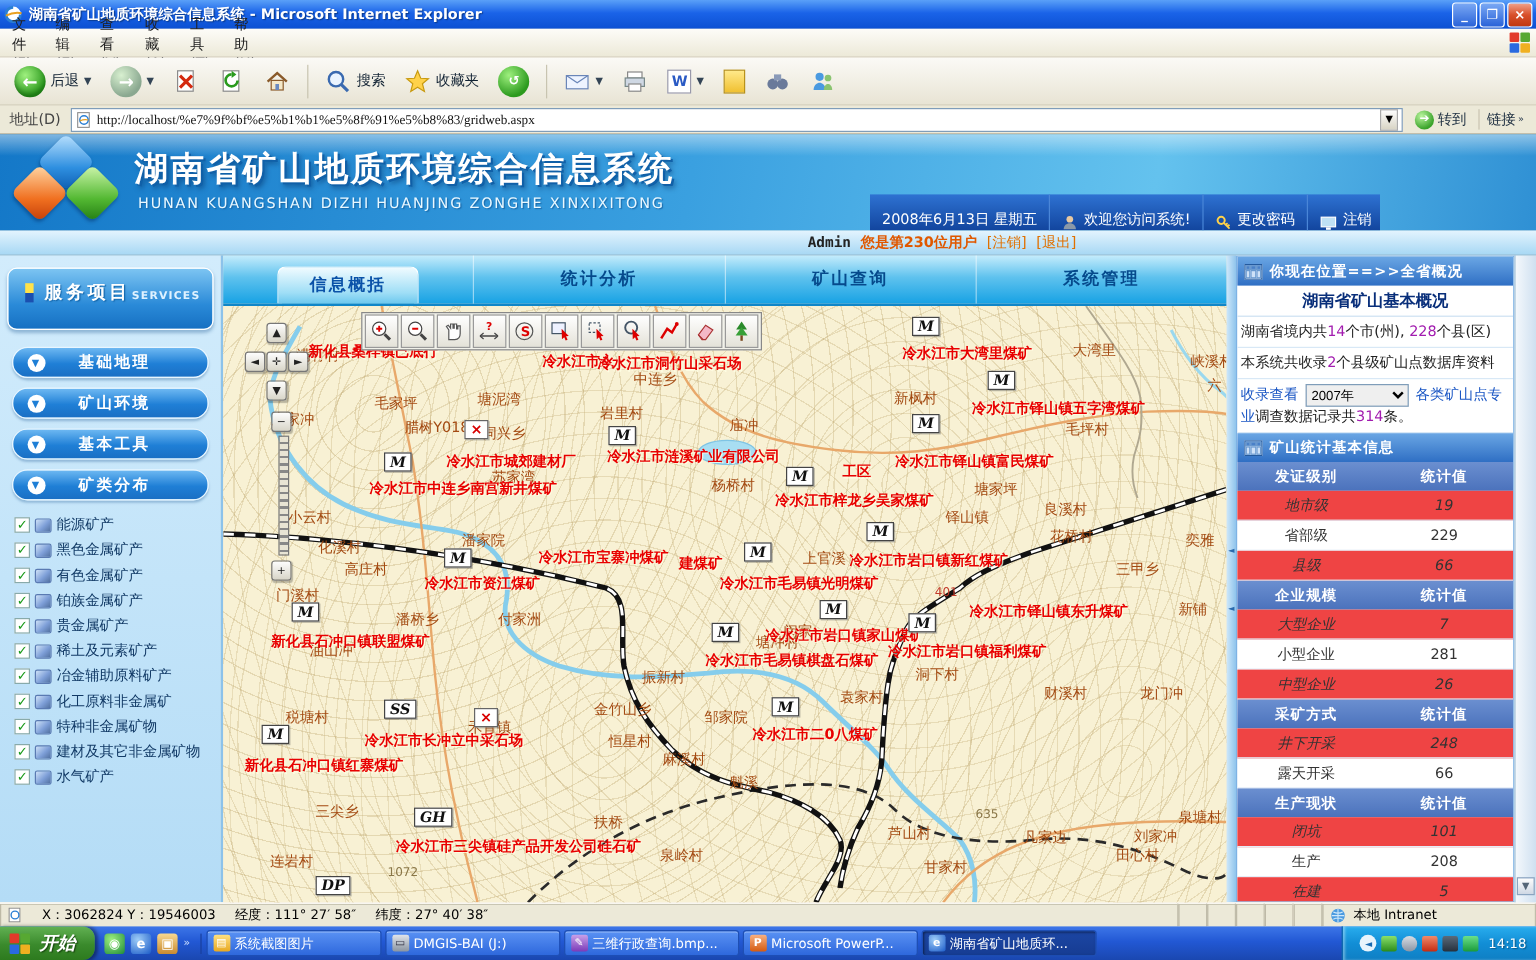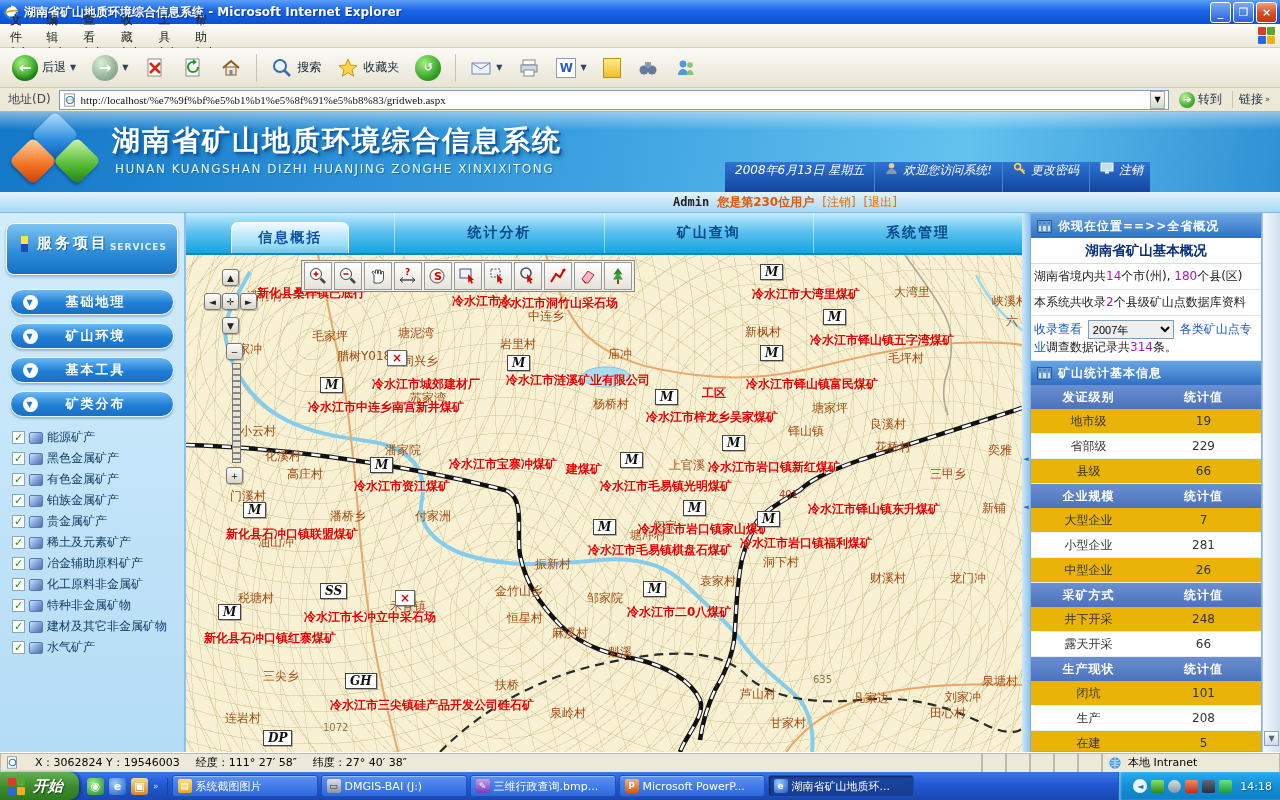--- a/index.html
+++ b/index.html
@@ -41,21 +41,21 @@
 .banner{height:80px;background:linear-gradient(100deg,#1478c8,#3aa0e0 45%,#64c2ee 75%,#2f90d4);position:relative;flex:0 0 auto;overflow:hidden;}
 .banner:before{content:"";position:absolute;left:0;top:0;right:0;height:18px;background:linear-gradient(rgba(255,255,255,.45),rgba(255,255,255,0));}
 .logo{position:absolute;left:10px;top:4px;width:92px;height:72px;}
 .cube{position:absolute;width:34px;height:34px;border-radius:6px;transform:rotate(45deg);box-shadow:1px 2px 3px rgba(0,40,90,.45);}
 .cube.b{left:28px;top:2px;background:linear-gradient(135deg,#bfe4ff,#2e8fe0 60%,#0c5cb0);}
 .cube.o{left:6px;top:28px;background:linear-gradient(135deg,#ffd9a8,#f07020 60%,#c23c08);}
 .cube.g{left:50px;top:28px;background:linear-gradient(135deg,#d2f8b0,#53b832 60%,#217a12);}
 .b-title{position:absolute;left:112px;top:10px;color:#fff;font-size:28px;font-weight:bold;letter-spacing:2px;text-shadow:2px 2px 0 #1060a8,3px 3px 4px rgba(0,40,90,.5);white-space:nowrap;}
 .b-sub{position:absolute;left:115px;top:50px;color:#eaf8ff;font-size:12px;letter-spacing:1.5px;text-shadow:1px 1px 1px #1868a8;white-space:nowrap;}
 .datebar{position:absolute;left:725px;bottom:0;width:425px;height:30px;background:linear-gradient(#2e72d2,#12459e);display:flex;align-items:center;color:#fff;font-size:12px;}
-.d-item{display:flex;align-items:flex-start;gap:5px;padding:0 10px;height:100%;border-right:1px solid #4a86d8;white-space:nowrap;font-style:italic;}
+.d-item{display:flex;align-items:flex-end;gap:5px;padding:0 10px;height:100%;border-right:1px solid #4a86d8;white-space:nowrap;}
 .d-item:last-child{border-right:none;}
 
 .userbar{height:21px;background:linear-gradient(#e4f4fe,#a8d8f4);border-bottom:1px solid #7fb8e0;display:flex;align-items:center;justify-content:center;padding-left:290px;gap:8px;font-size:12px;flex:0 0 auto;}
 .userbar .uname{font-weight:bold;color:#222;font-family:"DejaVu Sans Mono",monospace;}
 .userbar .umsg{color:#e05800;font-weight:bold;}
 .userbar .ulink{color:#e07000;}
 
 .content{flex:1;display:flex;min-height:0;}
 
 .sidebar{width:186px;background:linear-gradient(#d2ecfc,#b4dcf6);border-right:2px solid #8cc2ea;padding:10px 6px;overflow:hidden;}
@@ -103,21 +103,21 @@
 .rp-title{height:26px;display:flex;align-items:center;justify-content:center;font-weight:bold;font-size:13.5px;color:#082e7a;border-bottom:1px solid #cde0f2;flex:0 0 auto;}
 .rp-row{padding:4px 3px;border-bottom:1px solid #d8e8f6;line-height:17px;color:#222;flex:0 0 auto;}
 .rp-red{color:#a21caf;}
 .rp-link{color:#1a56c4;}
 .rp-row select{width:86px;height:19px;font-size:11px;border:1px solid #7f9db9;margin:0 2px;vertical-align:middle;}
 .stats{flex:1;display:flex;flex-direction:column;}
 .st-h{height:24px;background:linear-gradient(#6b8fd0,#4b72bc);color:#fff;font-weight:bold;display:flex;flex:0 0 auto;}
 .st-h span{flex:1;text-align:center;line-height:24px;letter-spacing:1px;}
 .st-r{height:25px;display:flex;border-bottom:1px solid #e4edf8;flex:0 0 auto;color:#333;}
 .st-r span{flex:1;text-align:center;line-height:24px;}
-.st-r.alt{background:#eab308;}
+.st-r.alt{background:#ef4444;font-style:italic;}
 .scrollstrip{width:18px;background:linear-gradient(90deg,#f4f8fc,#cfe0f0);border-left:1px solid #aac8e4;position:relative;}
 .scrolldn{position:absolute;left:1px;bottom:6px;width:15px;height:15px;background:linear-gradient(#fdfdfd,#cfd8e4);border:1px solid #8aa4c0;color:#567;font-size:8px;display:flex;align-items:center;justify-content:center;}
 
 .statusbar{height:20px;background:#ece9d8;border-top:1px solid #fff;display:flex;align-items:stretch;flex:0 0 auto;font-size:11px;}
 .sb-cell{display:flex;align-items:center;gap:6px;padding:0 6px;border-right:1px solid #c0bcaa;box-shadow:inset 1px 1px 0 rgba(160,155,135,.6);white-space:nowrap;}
 .sb-main{flex:1;gap:16px;}
 .sb-mini{width:24px;}
 .sb-zone{width:178px;}
 
 .taskbar{height:28px;background:linear-gradient(#3d76e8,#2258d4 45%,#1a47b0);display:flex;align-items:center;flex:0 0 auto;position:relative;}
@@ -632,21 +632,21 @@
             <i class="top"></i>
             <i class="top"></i>
             <i class="top"></i>
             <i></i>
             <i></i>
             <i></i>
           </span>
         <span>你现在位置==&gt;&gt;全省概况</span>
       </div>
       <div class="rp-title">湖南省矿山基本概况</div>
-      <div class="rp-row"><span>湖南省境内共</span><span class="rp-red">14</span><span>个市(州), </span><span class="rp-red">180</span><span>个县(区)</span></div>
+      <div class="rp-row"><span>湖南省境内共</span><span class="rp-red">14</span><span>个市(州), </span><span class="rp-red">228</span><span>个县(区)</span></div>
       <div class="rp-row"><span>本系统共收录</span><span class="rp-red">2</span><span>个县级矿山点数据库资料</span></div>
       <div class="rp-row">
         <span class="rp-link">收录查看</span>
         <select id="year-select"><option>2007年</option></select>
         <span class="rp-link">各类矿山点专业</span><span>调查数据记录共</span><span class="rp-red">314</span><span>条。</span>
       </div>
       <div class="rp-header">
         <span class="rp-hicon">
             <i class="top"></i>
             <i class="top"></i>

